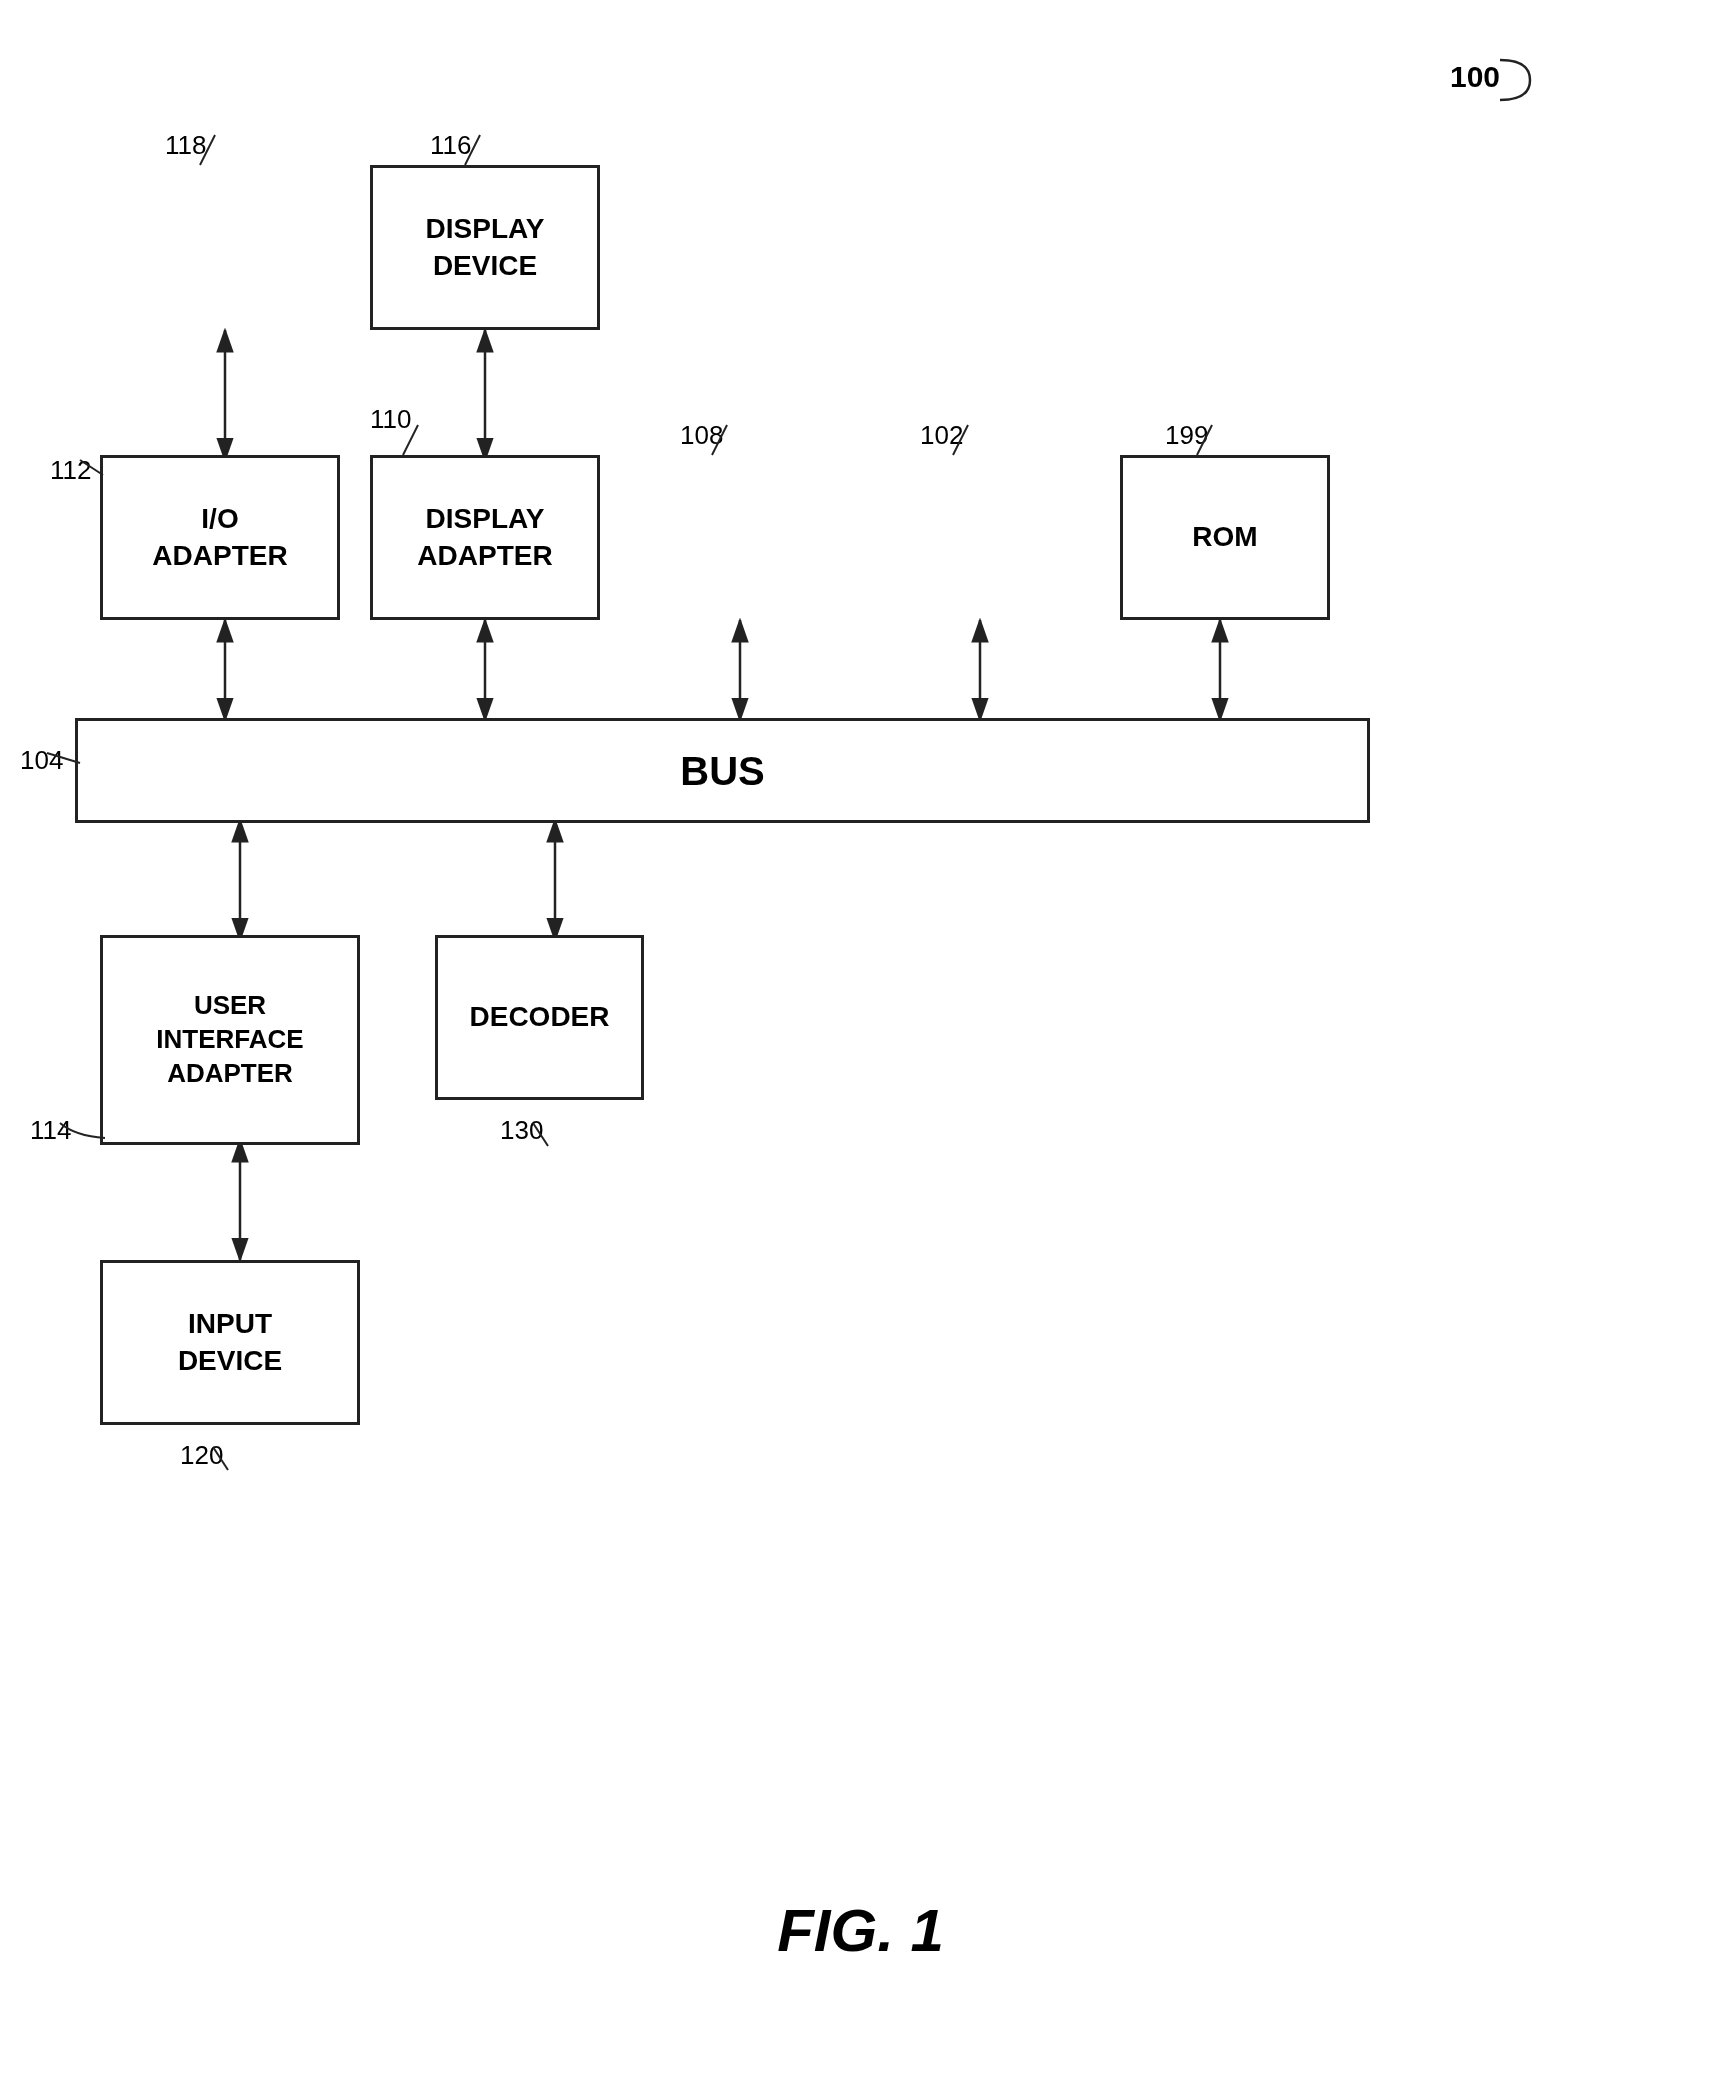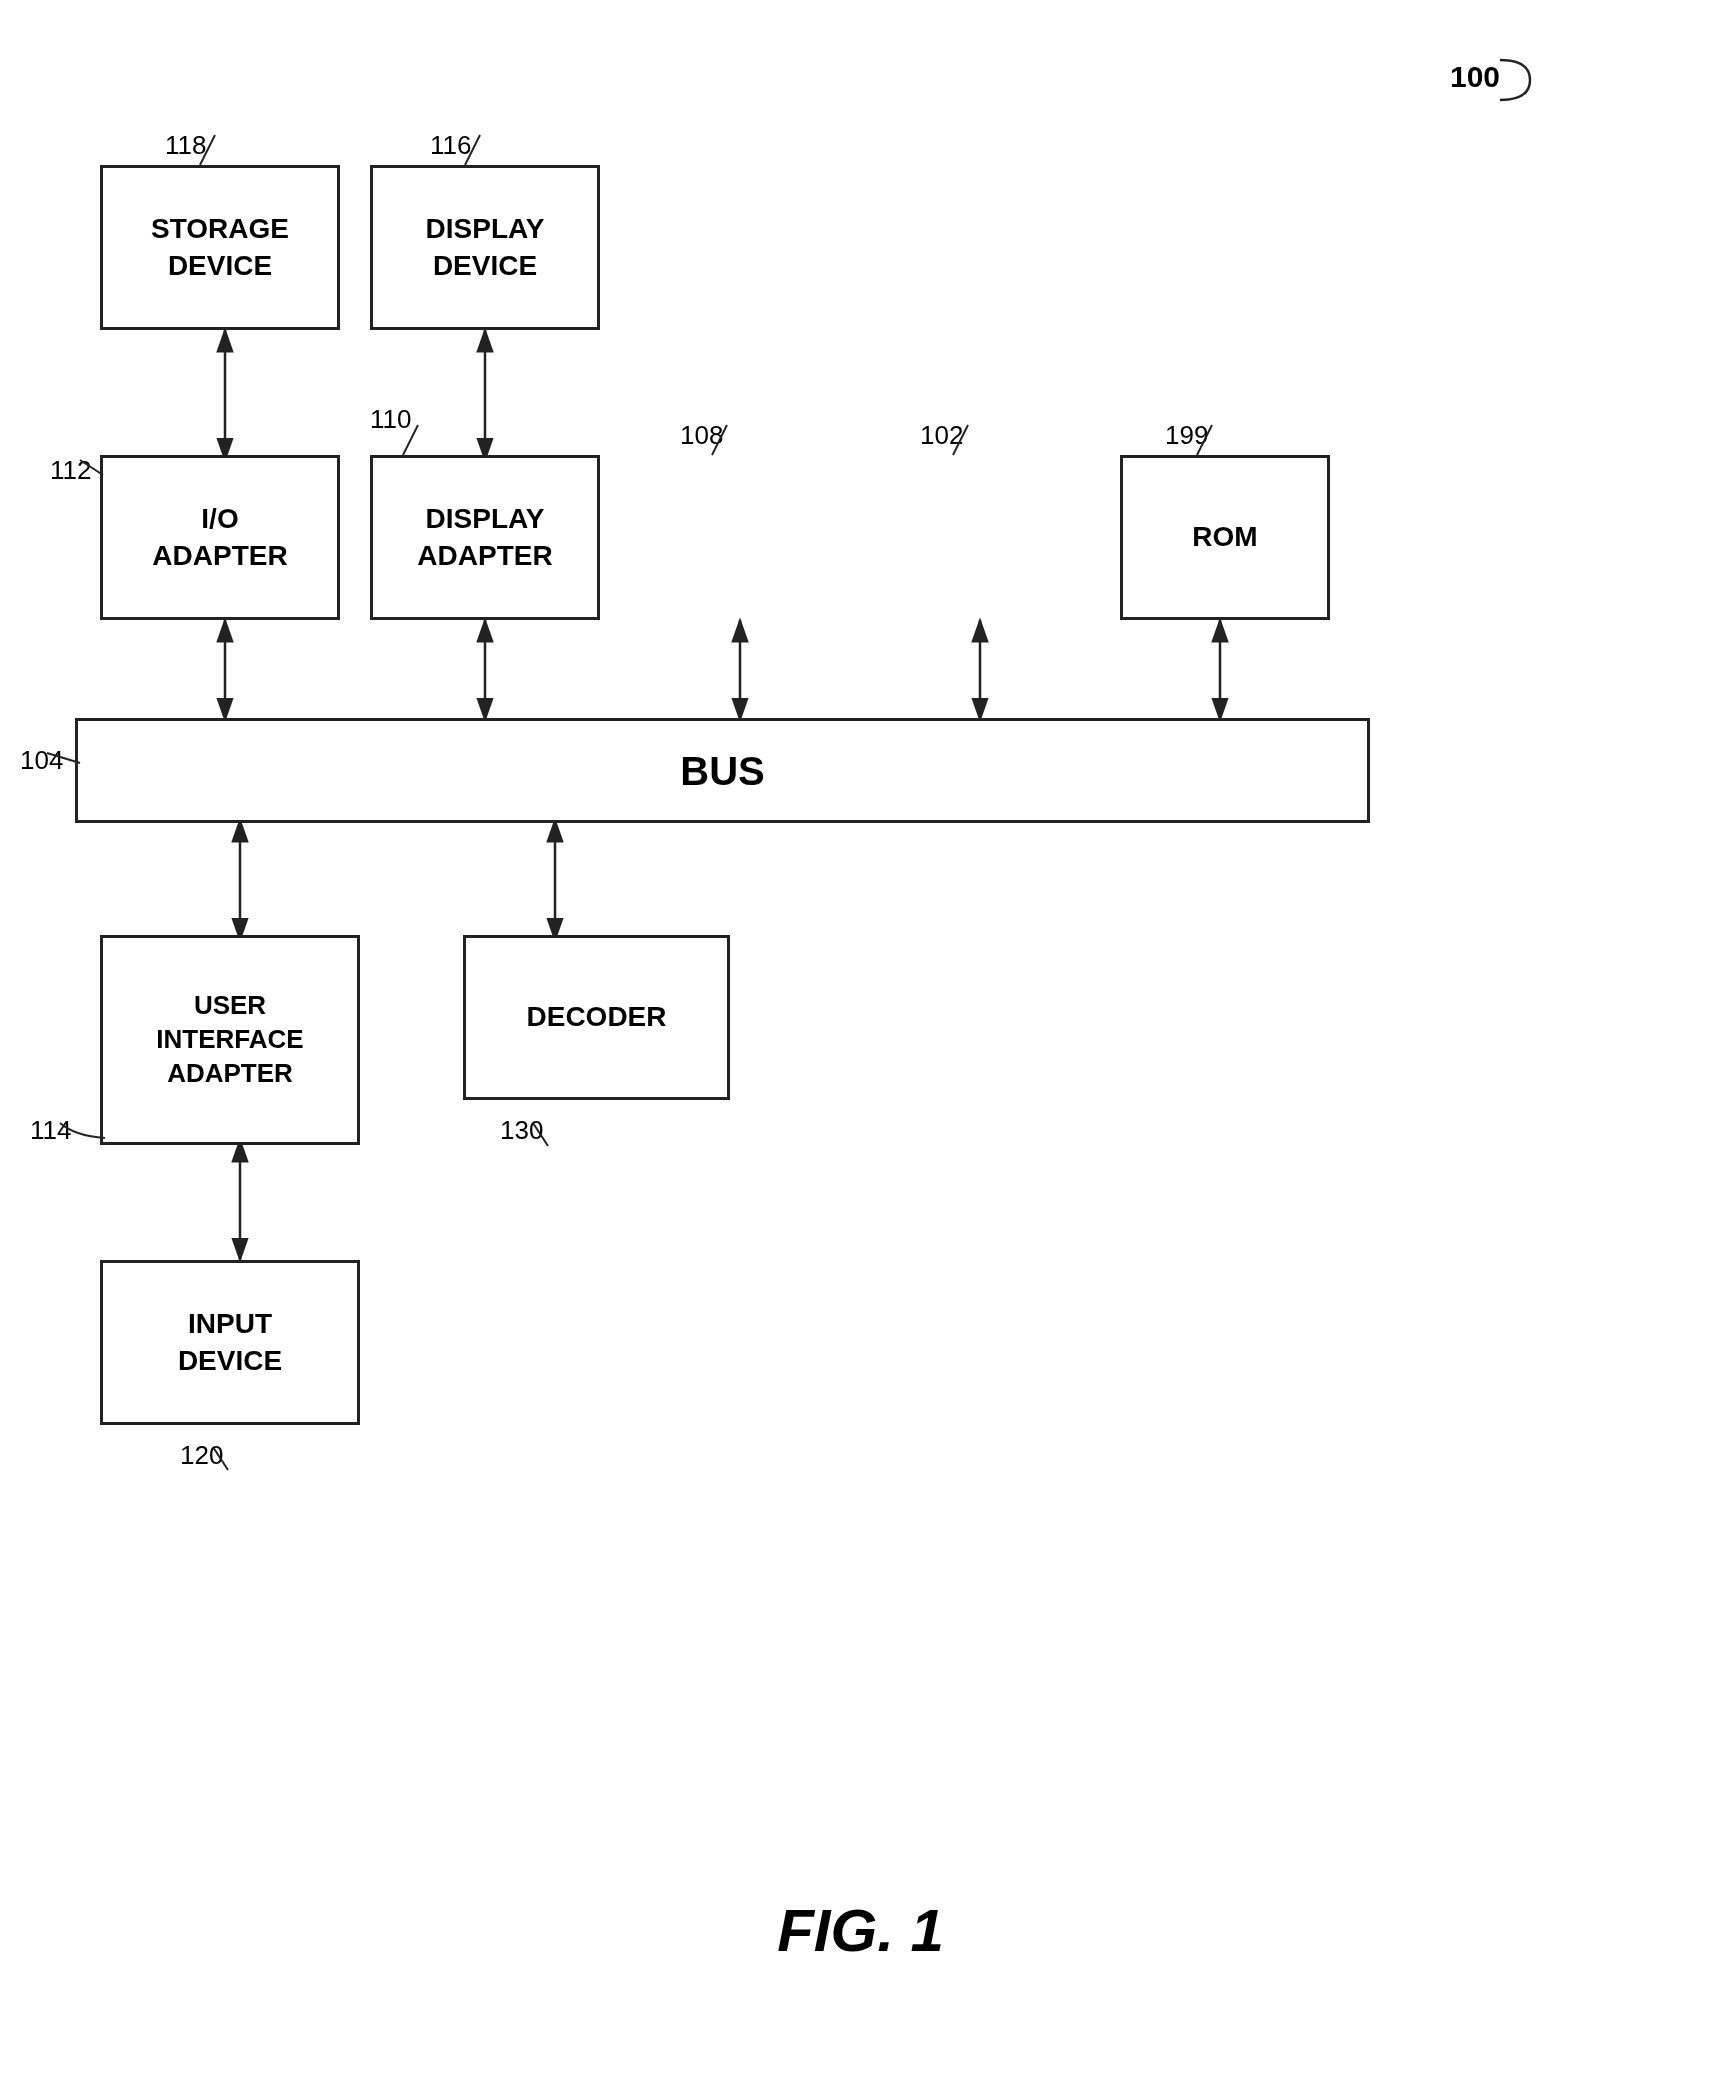--- a/index.html
+++ b/index.html
@@ -87,24 +87,20 @@
 
     <line x1="1220" y1="620" x2="1220" y2="720" stroke="#222" stroke-width="2.5" marker-start="url(#arrowhead-rev)" marker-end="url(#arrowhead)"></line>
 
     <line x1="240" y1="820" x2="240" y2="940" stroke="#222" stroke-width="2.5" marker-start="url(#arrowhead-rev)" marker-end="url(#arrowhead)"></line>
 
     <line x1="555" y1="820" x2="555" y2="940" stroke="#222" stroke-width="2.5" marker-start="url(#arrowhead-rev)" marker-end="url(#arrowhead)"></line>
 
     <line x1="240" y1="1140" x2="240" y2="1260" stroke="#222" stroke-width="2.5" marker-start="url(#arrowhead-rev)" marker-end="url(#arrowhead)"></line>
   </svg>
 
-  <div class="box" style="left:100px; top:165px; width:240px; height:165px;">
-    <span>STORAGE
-DEVICE</span>
-  </div>
   <span class="label" style="top:130px; left:165px;">118</span>
 
   <svg style="position:absolute;top:130px;left:195px;width:30px;height:40px;pointer-events:none;">
     <line x1="5" y1="35" x2="20" y2="5" stroke="#222" stroke-width="2"></line>
   </svg>
 
   <div class="box" style="left:370px; top:165px; width:230px; height:165px;">
     <span>DISPLAY<br>DEVICE</span>
   </div>
   <span class="label" style="top:130px; left:430px;">116</span>
@@ -156,21 +152,21 @@
 
   <div class="box" style="left:100px; top:935px; width:260px; height:210px; font-size:26px;">
     <span>USER<br>INTERFACE<br>ADAPTER</span>
   </div>
   <span class="label" style="top:1115px; left:30px;">114</span>
   <svg style="position:absolute;top:1118px;left:55px;width:55px;height:25px;pointer-events:none;">
 
     <path d="M 5 5 Q 20 18 50 20" stroke="#222" stroke-width="2" fill="none"></path>
   </svg>
 
-  <div class="box" style="left:435px; top:935px; width:267px; height:165px;margin-left:28px;">
+  <div class="box" style="left:435px; top:935px; width:209px; height:165px;">
     <span>DECODER</span>
   </div>
   <span class="label" style="top:1115px; left:500px;">130</span>
   <svg style="position:absolute;top:1118px;left:528px;width:30px;height:30px;pointer-events:none;">
     <line x1="5" y1="5" x2="20" y2="28" stroke="#222" stroke-width="2"></line>
   </svg>
 
   <div class="box" style="left:100px; top:1260px; width:260px; height:165px;">
     <span>INPUT<br>DEVICE</span>
   </div>

